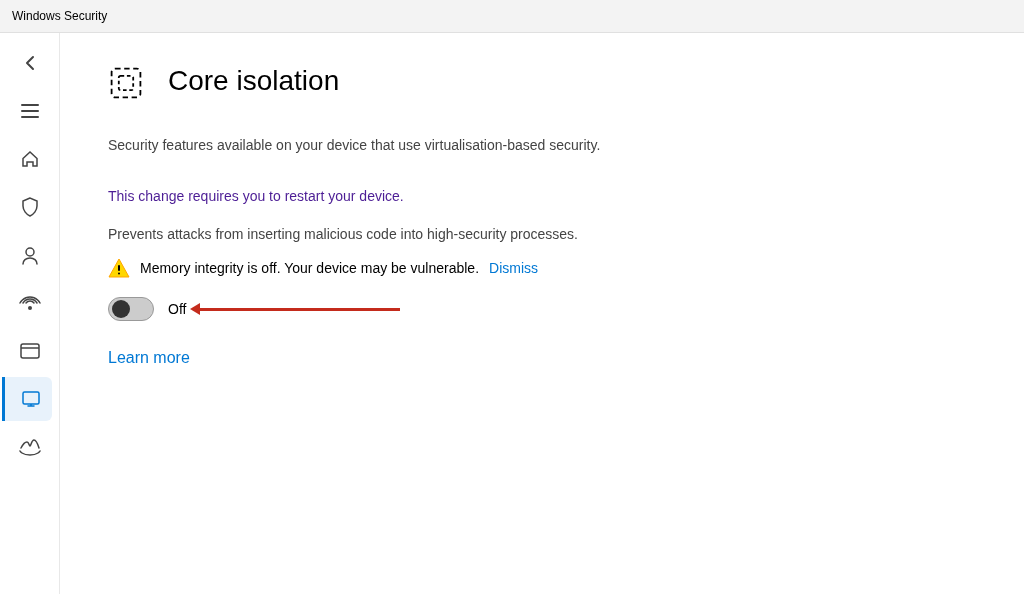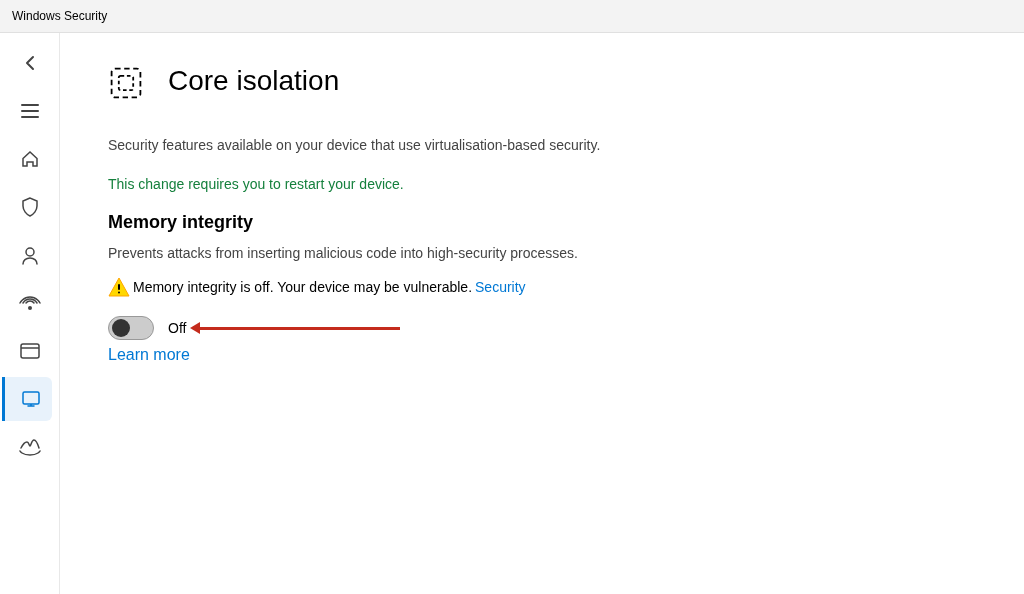--- a/index.html
+++ b/index.html
@@ -86,28 +86,28 @@
 
     .page-title {
       font-size: 28px;
       font-weight: 300;
       color: #000;
     }
 
     .page-description {
       font-size: 14px;
       color: #444;
-      margin-bottom: 20px;
+      margin-bottom: 32px;
       max-width: 680px;
       line-height: 1.5;
     }
 
     .restart-warning {
       font-size: 14px;
-      color: #15803d;
+      color: #4c1d95;
       margin-bottom: 20px;
     }
 
     .section-title {
       font-size: 18px;
       font-weight: 700;
       color: #000;
       margin-bottom: 10px;
     }
 
@@ -115,21 +115,21 @@
       font-size: 14px;
       color: #444;
       max-width: 560px;
       line-height: 1.5;
       margin-bottom: 12px;
     }
 
     .warning-row {
       display: flex;
       align-items: center;
-      gap: 3px;
+      gap: 10px;
       margin-bottom: 18px;
       font-size: 14px;
       color: #000;
     }
 
     .warning-icon {
       width: 22px;
       height: 22px;
       flex-shrink: 0;
     }
@@ -138,21 +138,21 @@
       color: #0078d4;
       cursor: pointer;
       text-decoration: none;
       font-size: 14px;
     }
 
     .toggle-row {
       display: flex;
       align-items: center;
       gap: 14px;
-      margin-bottom: 6px;
+      margin-bottom: 28px;
       position: relative;
     }
 
     
     .toggle-switch {
       width: 46px;
       height: 24px;
       background: #ccc;
       border-radius: 12px;
       position: relative;
@@ -296,33 +296,32 @@
         <rect x="4" y="4" width="32" height="32" rx="4" stroke="#000" stroke-width="2" fill="none" stroke-dasharray="6 4"></rect>
         <rect x="12" y="12" width="16" height="16" rx="2" stroke="#000" stroke-width="2" fill="none" stroke-dasharray="4 3"></rect>
       </svg>
       <h1 class="page-title">Core isolation</h1>
     </div>
 
     <p class="page-description">Security features available on your device that use virtualisation-based security.</p>
 
     <p class="restart-warning">This change requires you to restart your device.</p>
 
-    <h2 class="section-title">Memory integrity</h2>
 
     <p class="section-description">Prevents attacks from inserting malicious code into high-security processes.</p>
 
     
     <div class="warning-row">
       <svg class="warning-icon" viewBox="0 0 22 22" fill="none">
         <path d="M11 2L21 20H1L11 2Z" fill="#FFD700" stroke="#FFA500" stroke-width="1"></path>
         <path d="M11 9V13" stroke="#000" stroke-width="2" stroke-linecap="round"></path>
         <circle cx="11" cy="16.5" r="1" fill="#000"></circle>
       </svg>
       <span>Memory integrity is off. Your device may be vulnerable.</span>
-      <a class="dismiss-link">Security</a>
+      <a class="dismiss-link">Dismiss</a>
     </div>
 
     
     <div class="toggle-row">
       <div class="toggle-switch">
         <div class="toggle-knob"></div>
       </div>
       <span class="toggle-label">Off</span>
 
       <div class="arrow-indicator">

